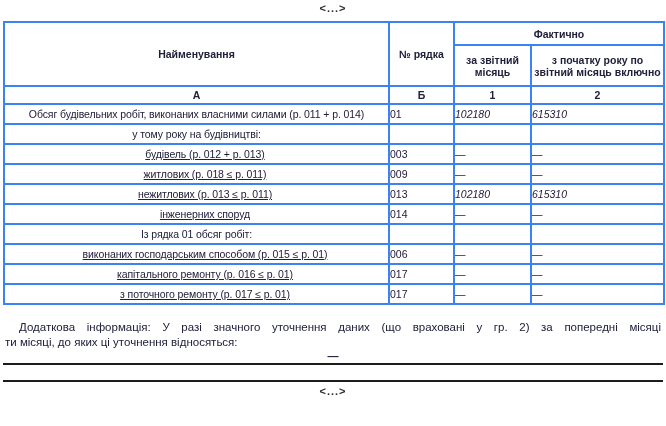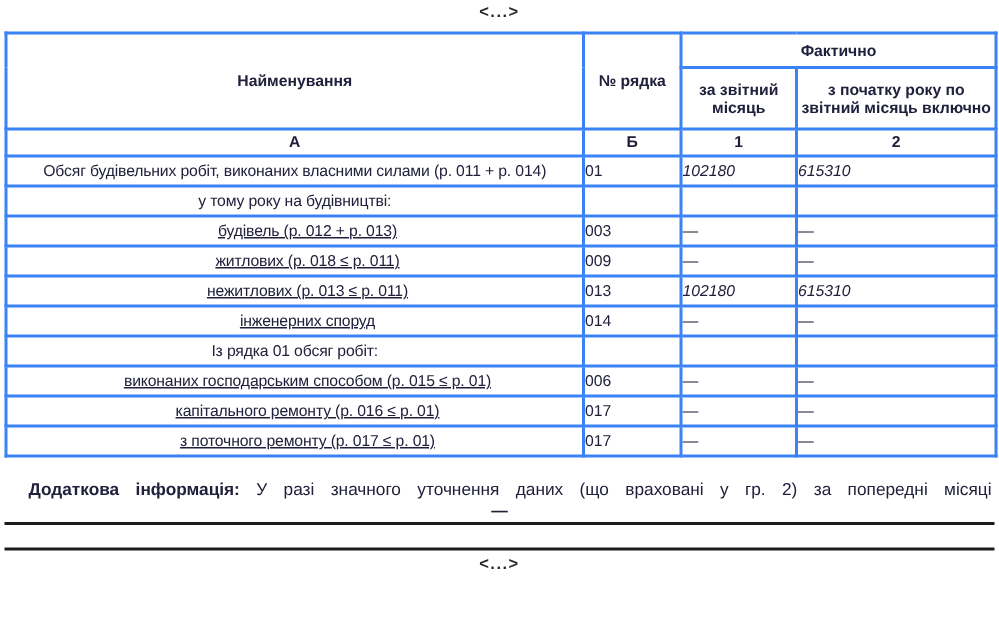--- a/index.html
+++ b/index.html
@@ -43,21 +43,21 @@
   td.val.num{font-style:italic;}
 
   .note{
     margin:15px 5px 0 5px;
     font-size:11.5px;line-height:15px;
     color:#20203c;
   }
   .note .line{text-align:justify;text-align-last:justify;}
   .note .line.last{text-align:left;text-align-last:left;}
   .note .line.first{text-indent:14px;}
-  .note b{font-weight:bold;}
+  .note b{font-weight:normal;}
 
   .blank-line{
     margin:0 3px;
     border-bottom:2px solid #1c1c1c;
     text-align:center;
     font-size:11px;font-weight:bold;
     height:13px;line-height:13px;
   }
   .blank-line.second{height:15px;}
 </style>
@@ -149,18 +149,19 @@
       <td class="label indent">з поточного ремонту (р. 017 ≤ р. 01)</td>
       <td class="code">017</td>
       <td class="val">—</td>
       <td class="val">—</td>
     </tr>
   </tbody>
 </table>
 
 <div class="note">
   <div class="line first"><b>Додаткова інформація:</b> <span>У разі значного уточнення даних (що враховані у гр. 2) за попередні місяці</span></div>
+  <div class="line last">ти місяці, до яких ці уточнення відносяться:</div>
 </div>
 
 <div class="blank-line">—</div>
 <div class="blank-line second"></div>
 
 <div class="marker bottom">&lt;...&gt;</div>
 
 </body></html>

